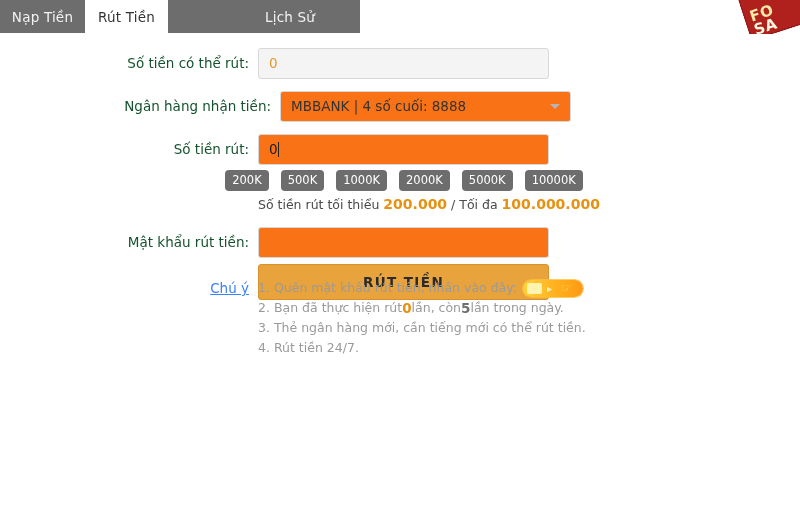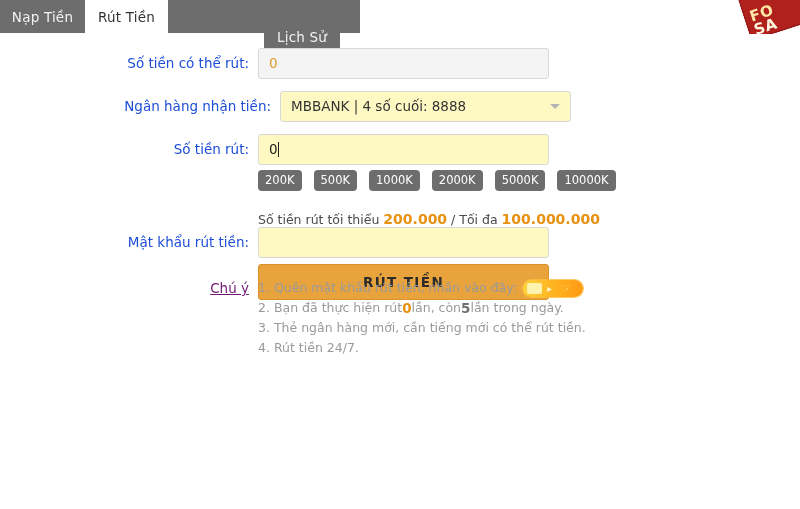--- a/index.html
+++ b/index.html
@@ -48,21 +48,21 @@
     white-space: nowrap;
     letter-spacing: .2px;
   }
   .tab.active {
     background: #ffffff;
     color: #333333;
   }
   .tab-0 { left: 0px;   width: 85px; }
   .tab-1 { left: 85px;  width: 83px; }
   .tab-2 { left: 168px; width: 97px; }
-  .tab-3 { left: 264px; width: 76px; margin-top: 20px; }
+  .tab-3 { left: 252px; width: 76px; }
 
   
   .sale-badge {
     position: absolute;
     right: -6px;
     top: -20px;
     width: 64px;
     height: 52px;
     background: #b0201c;
     transform: rotate(-18deg);
@@ -100,37 +100,37 @@
     position: absolute;
     left: 0;
     width: 800px;
     display: flex;
     align-items: flex-start;
   }
   .lbl {
     width: 258px;
     text-align: right;
     font-size: 13.5px;
-    color: #1d4ed8;
+    color: #14532d;
     padding-right: 9px;
     box-sizing: border-box;
     line-height: 31px;
     white-space: nowrap;
   }
   .field-col {
     width: 292px;
   }
 
   .inp {
     width: 291px;
     height: 31px;
     box-sizing: border-box;
     border: 1px solid #d8d8d8;
     border-radius: 3px;
-    background: #fef9c3;
+    background: #f97316;
     font-size: 13.5px;
     color: #333333;
     padding: 0 10px;
     line-height: 29px;
     display: block;
     font-family: "DejaVu Sans", "Liberation Sans", sans-serif;
   }
   .inp.readonly {
     background: #f4f4f4;
     color: #e09a2e;
@@ -161,33 +161,34 @@
     border-right: 5px solid transparent;
     border-top: 5px solid #b5b5b5;
     pointer-events: none;
   }
 
   
   .chips {
     margin-top: 5px;
     display: flex;
     gap: 12px;
+    justify-content: center;
   }
   .chip {
     background: #6d6d6d;
     color: #ffffff;
     font-size: 11.5px;
     border-radius: 4px;
     padding: 4px 7px 5px;
     line-height: 12px;
     white-space: nowrap;
   }
 
   .limits {
-    margin-top: 20px;
+    margin-top: 5px;
     font-size: 12.5px;
     color: #4a4a4a;
     white-space: nowrap;
   }
   .limits b {
     color: #e8900f;
     font-size: 14px;
     font-weight: bold;
   }
 
@@ -216,21 +217,21 @@
     width: 800px;
     display: flex;
     align-items: flex-start;
   }
   .notes-label {
     width: 258px;
     text-align: right;
     padding-right: 9px;
     box-sizing: border-box;
     font-size: 13.5px;
-    color: #701a75;
+    color: #3b82f6;
     line-height: 20px;
     text-decoration: underline;
   }
   .notes-list {
     width: 330px;
   }
   .note {
     font-size: 12.5px;
     color: #9a9a9a;
     line-height: 20px;

